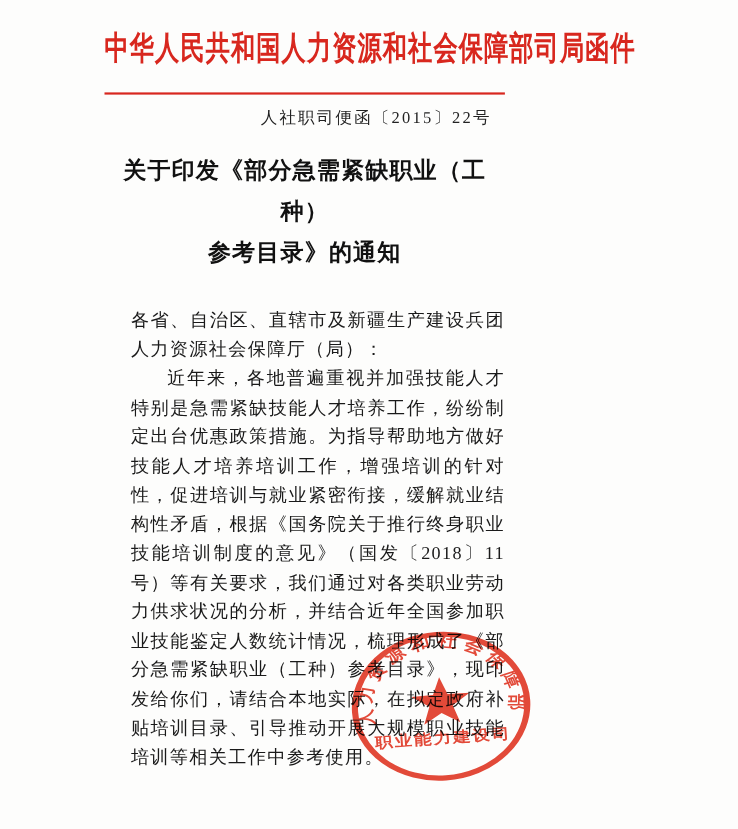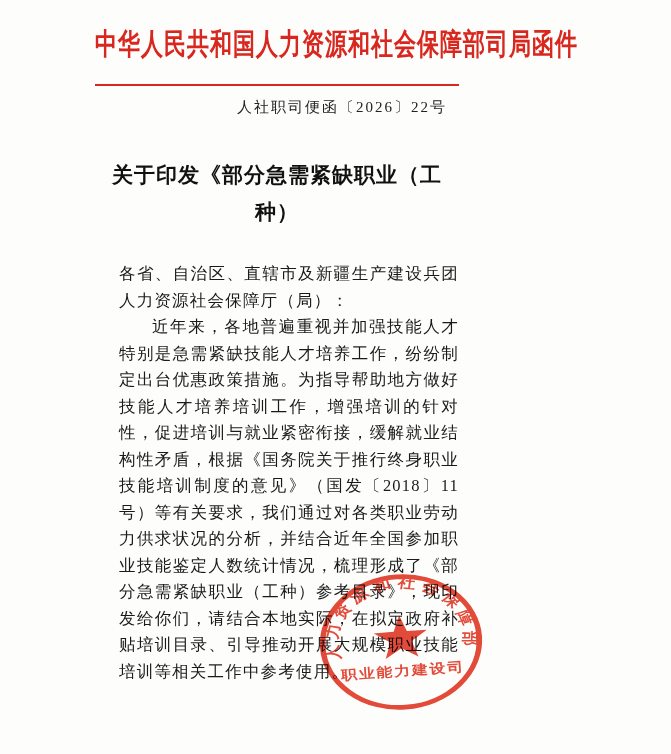--- a/index.html
+++ b/index.html
@@ -39,21 +39,21 @@
   .doc-number {
     margin-top: 12px;
     font-size: 15px;
     letter-spacing: 2px;
     text-align: right;
     padding-right: 12px;
     color: #222;
   }
   
   .title {
-    margin-top: 40px;
+    margin-top: 20px;
     text-align: center;
     font-size: 21px;
     font-weight: bold;
     line-height: 37px;
     letter-spacing: 1px;
     color: #111;
   }
   
   .body-block {
     margin-top: 30px;
@@ -116,24 +116,25 @@
 </style>
 </head>
 <body>
 
 <div class="page">
 
   <div class="header">
     <div class="letterhead">中华人民共和国人力资源和社会保障部司局函件</div>
   </div>
 
-  <div class="doc-number">人社职司便函〔2026〕22号</div>
+  <div class="doc-number">人社职司便函〔2015〕22号</div>
 
   <div class="title">
     <div>关于印发《部分急需紧缺职业（工种）</div>
+    <div>参考目录》的通知</div>
   </div>
 
   <div class="body-block">
     <p class="addressee">各省、自治区、直辖市及新疆生产建设兵团人力资源社会保障厅（局）：</p>
     <p class="para">近年来，各地普遍重视并加强技能人才特别是急需紧缺技能人才培养工作，纷纷制定出台优惠政策措施。为指导帮助地方做好技能人才培养培训工作，增强培训的针对性，促进培训与就业紧密衔接，缓解就业结构性矛盾，根据《国务院关于推行终身职业技能培训制度的意见》（国发〔2018〕11号）等有关要求，我们通过对各类职业劳动力供求状况的分析，并结合近年全国参加职业技能鉴定人数统计情况，梳理形成了《部分急需紧缺职业（工种）参考目录》，现印发给你们，请结合本地实际，在拟定政府补贴培训目录、引导推动开展大规模职业技能培训等相关工作中参考使用。</p>
   </div>
 
   <div class="signature">人力资源社会保障部职业能力建设司</div>
 
   <div class="date">2019年4月8日</div>

